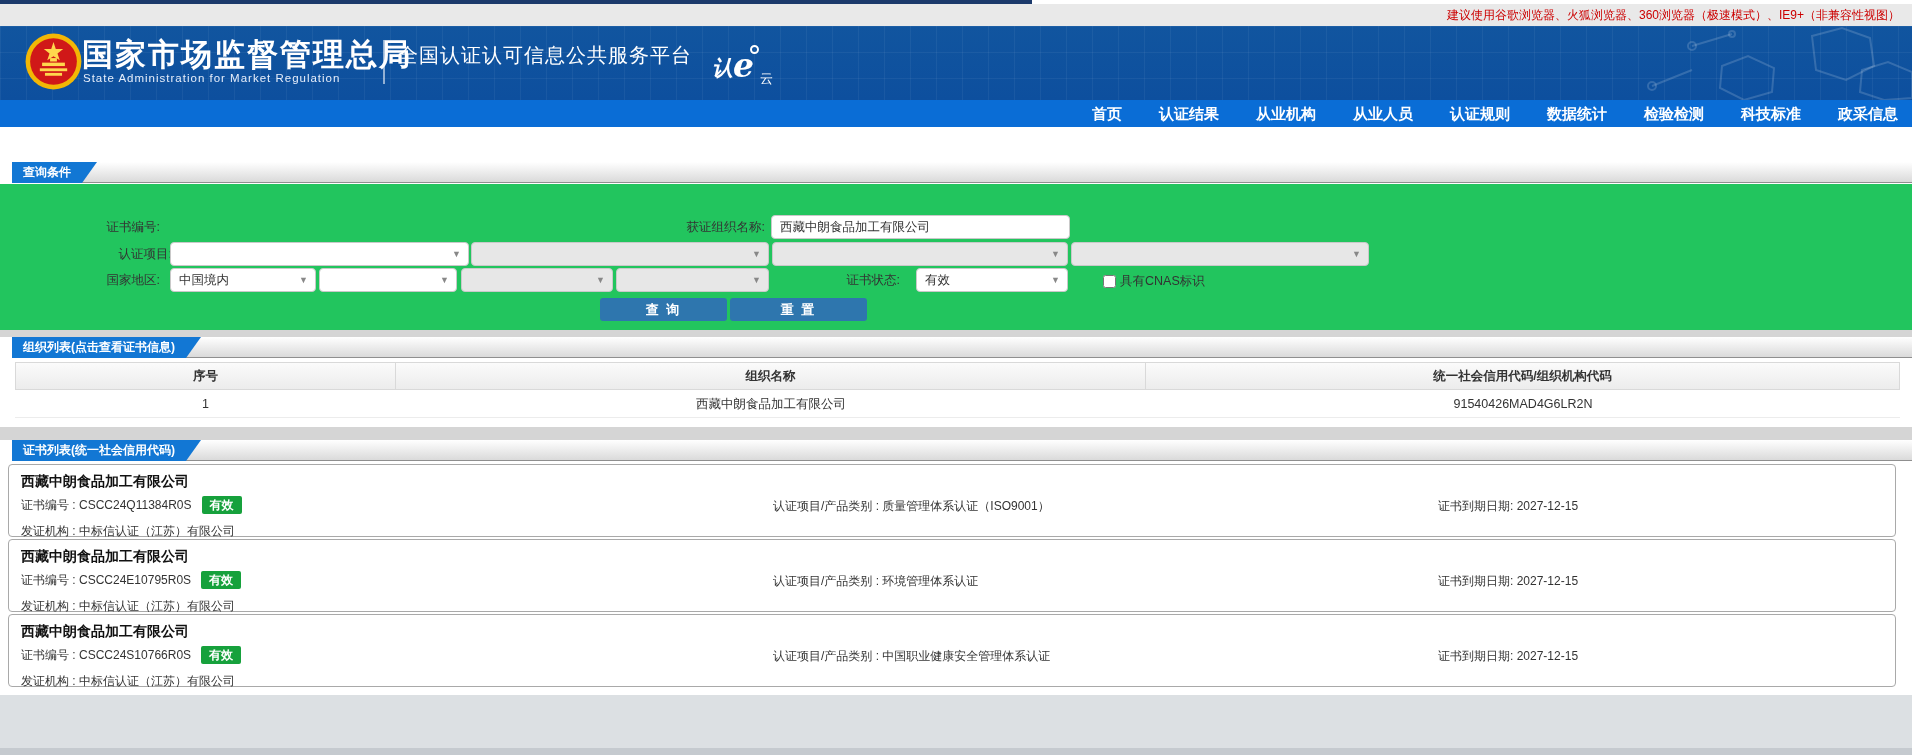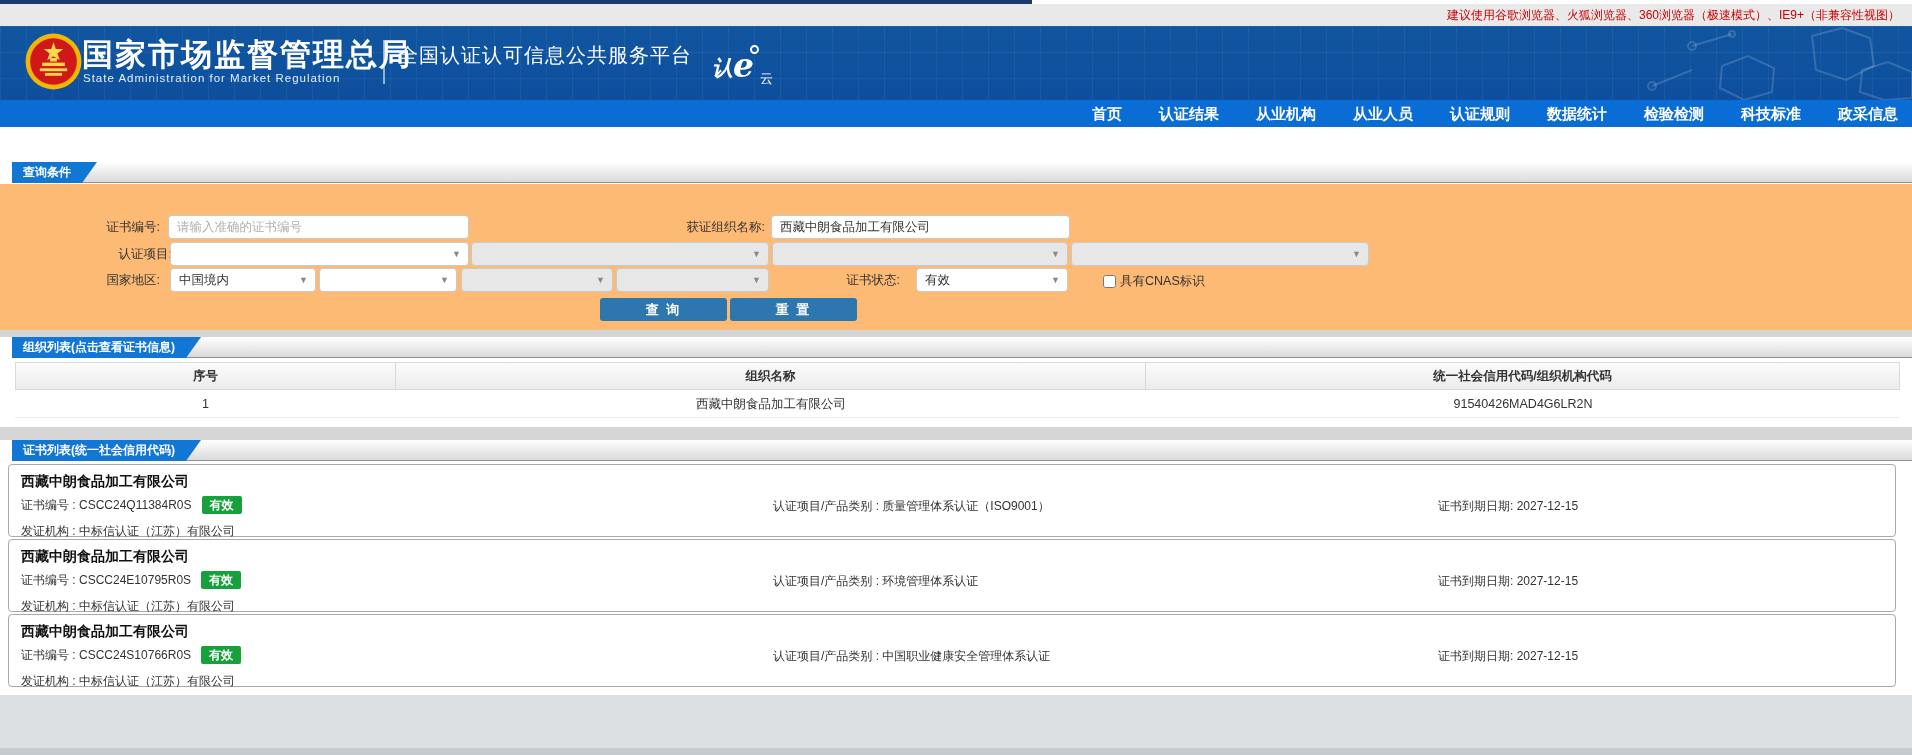--- a/index.html
+++ b/index.html
@@ -47,21 +47,21 @@
 
   
   .tab-strip { position:absolute; left:12px; width:100%; height:21px;
     background:linear-gradient(180deg,#ffffff 0%,#dadada 100%); border-bottom:1px solid #8f8f8f; }
   .strip-1 { top:162px; } .strip-2 { top:337px; } .strip-3 { top:440px; }
   .section-tab { display:inline-block; height:21px; line-height:21px; background:#1277d4; color:#fff;
     font-size:12px; font-weight:bold; padding:0 26px 0 11px;
     clip-path:polygon(0 0,100% 0,calc(100% - 15px) 100%,0 100%); }
 
   
-  .form-area { position:absolute; top:184px; left:0; width:100%; height:146px; background:#fdba74;text-decoration:underline; }
+  .form-area { position:absolute; top:184px; left:0; width:100%; height:146px; background:#22c55e;text-decoration:underline; }
   .f-label { position:absolute; font-size:12.5px; color:#333; text-align:right; line-height:24px; }
   .f-input { position:absolute; height:24px; border:1px solid #c9c9c9; border-radius:4px;
     font-size:12.5px; color:#333; padding-left:8px; background:#fff; outline:none;
     font-family:"Liberation Sans","DejaVu Sans",sans-serif; }
   .f-input::placeholder { color:#b0b0b0; }
   .f-select { position:absolute; height:24px; border:1px solid #c9c9c9; border-radius:4px; background:#fff;
     font-size:12.5px; color:#333; line-height:22px; padding-left:8px; cursor:pointer; }
   .f-select.disabled { background:#e7e7e7; }
   .caret { position:absolute; right:7px; top:0; line-height:22px; font-size:9px; color:#888; }
   .btn { position:absolute; height:23px; background:#2e76ae; border:none; border-radius:3px;
@@ -151,21 +151,20 @@
     <div class="nav-item">政采信息</div>
   </div>
 
 
   <div class="tab-strip strip-1">
     <span class="section-tab">查询条件</span>
   </div>
 
   <div class="form-area">
     <div class="f-label" style="top:31px;left:40px;width:120px;">证书编号:</div>
-    <input class="f-input" style="top: 31px; left: 168px; width: 301px;" placeholder="请输入准确的证书编号">
     <div class="f-label" style="top:31px;left:630px;width:135px;">获证组织名称:</div>
     <input class="f-input" style="top: 31px; left: 771px; width: 299px;" value="西藏中朗食品加工有限公司">
 
     <div class="f-label" style="top:58px;left:52px;width:120px;">认证项目:</div>
     <div class="f-select" style="top:58px;left:170px;width:299px;">
         <span class="caret">▼</span>
       </div>
     <div class="f-select disabled" style="top:58px;left:471px;width:298px;">
         <span class="caret">▼</span>
       </div>
@@ -188,21 +187,21 @@
         <span class="caret">▼</span>
       </div>
     <div class="f-label" style="top:84px;left:780px;width:120px;">证书状态:</div>
     <div class="f-select" style="top:84px;left:916px;width:152px;"><span>有效</span><span class="caret">▼</span></div>
     <div class="chk-row" style="top:89px;left:1103px;">
       <input type="checkbox" style="">
       <span>具有CNAS标识</span>
     </div>
 
     <button class="btn" style="top:114px;left:600px;width:127px;">查 询</button>
-    <button class="btn" style="top:114px;left:730px;width:127px;">重 置</button>
+    <button class="btn" style="top:114px;left:730px;width:137px;">重 置</button>
   </div>
 
   <div class="gray-sep sep-1"></div>
 
   <div class="tab-strip strip-2">
     <span class="section-tab">组织列表(点击查看证书信息)</span>
   </div>
 
   <div class="org-table">
     <div class="t-head">

